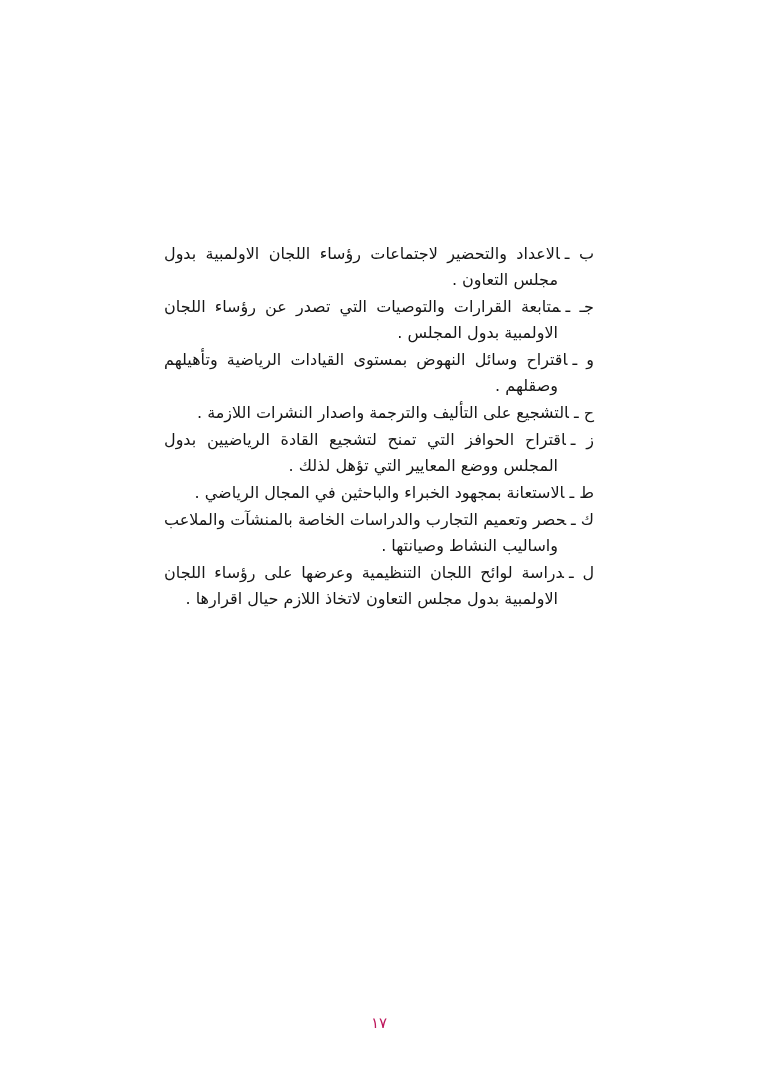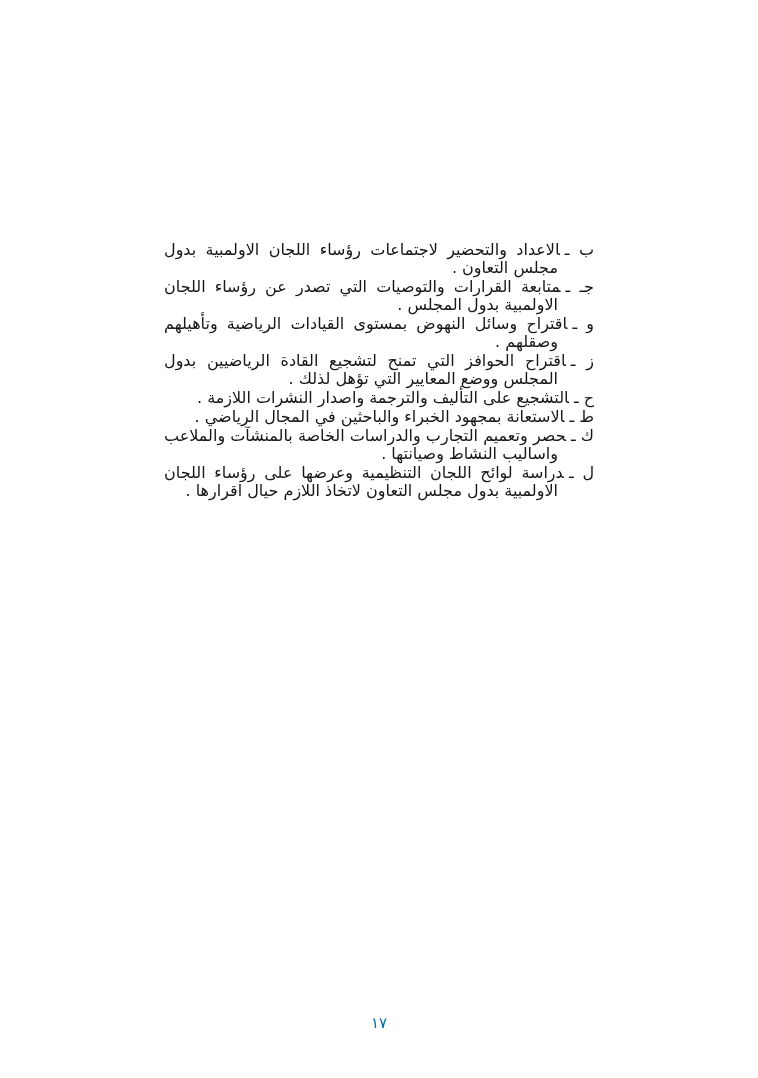--- a/index.html
+++ b/index.html
@@ -23,60 +23,60 @@
   .text-block {
     position: absolute;
     top: 241px;
     right: 164px;
     width: 430px;
     direction: rtl;
   }
   p.item {
     margin: 0 0 1px 0;
     font-size: 16px;
-    line-height: 18px;
+    line-height: 26px;
     text-align: justify;
     
     padding-right: 36px;
     text-indent: -36px;
     color: #161616;
   }
   .marker {
     margin-left: 5px;
     white-space: nowrap;
   }
   .page-number {
     position: absolute;
     top: 1014px;
     left: 0;
     width: 758px;
     text-align: center;
     font-size: 15px;
     direction: rtl;
-    color: #0369a1;
+    color: #be185d;
   }
 </style>
 </head>
 <body>
 
 <div class="page">
 
   <div class="text-block">
 
     <p class="item"><span class="marker">ب ـ</span><span>الاعداد والتحضير لاجتماعات رؤساء اللجان الاولمبية بدول مجلس التعاون .</span></p>
 
     <p class="item"><span class="marker">جـ ـ</span><span>متابعة القرارات والتوصيات التي تصدر عن رؤساء اللجان الاولمبية بدول المجلس .</span></p>
 
 
 
     <p class="item"><span class="marker">و ـ</span><span>اقتراح وسائل النهوض بمستوى القيادات الرياضية وتأهيلهم وصقلهم .</span></p>
 
+    <p class="item"><span class="marker">ح ـ</span><span>التشجيع على التأليف والترجمة واصدار النشرات اللازمة .</span></p>
+
     <p class="item"><span class="marker">ز ـ</span><span>اقتراح الحوافز التي تمنح لتشجيع القادة الرياضيين بدول المجلس ووضع المعايير التي تؤهل لذلك .</span></p>
-
-    <p class="item"><span class="marker">ح ـ</span><span>التشجيع على التأليف والترجمة واصدار النشرات اللازمة .</span></p>
 
     <p class="item"><span class="marker">ط ـ</span><span>الاستعانة بمجهود الخبراء والباحثين في المجال الرياضي .</span></p>
 
 
     <p class="item"><span class="marker">ك ـ</span><span>حصر وتعميم التجارب والدراسات الخاصة بالمنشآت والملاعب واساليب النشاط وصيانتها .</span></p>
 
     <p class="item"><span class="marker">ل ـ</span><span>دراسة لوائح اللجان التنظيمية وعرضها على رؤساء اللجان الاولمبية بدول مجلس التعاون لاتخاذ اللازم حيال اقرارها .</span></p>
 
 
   </div>

